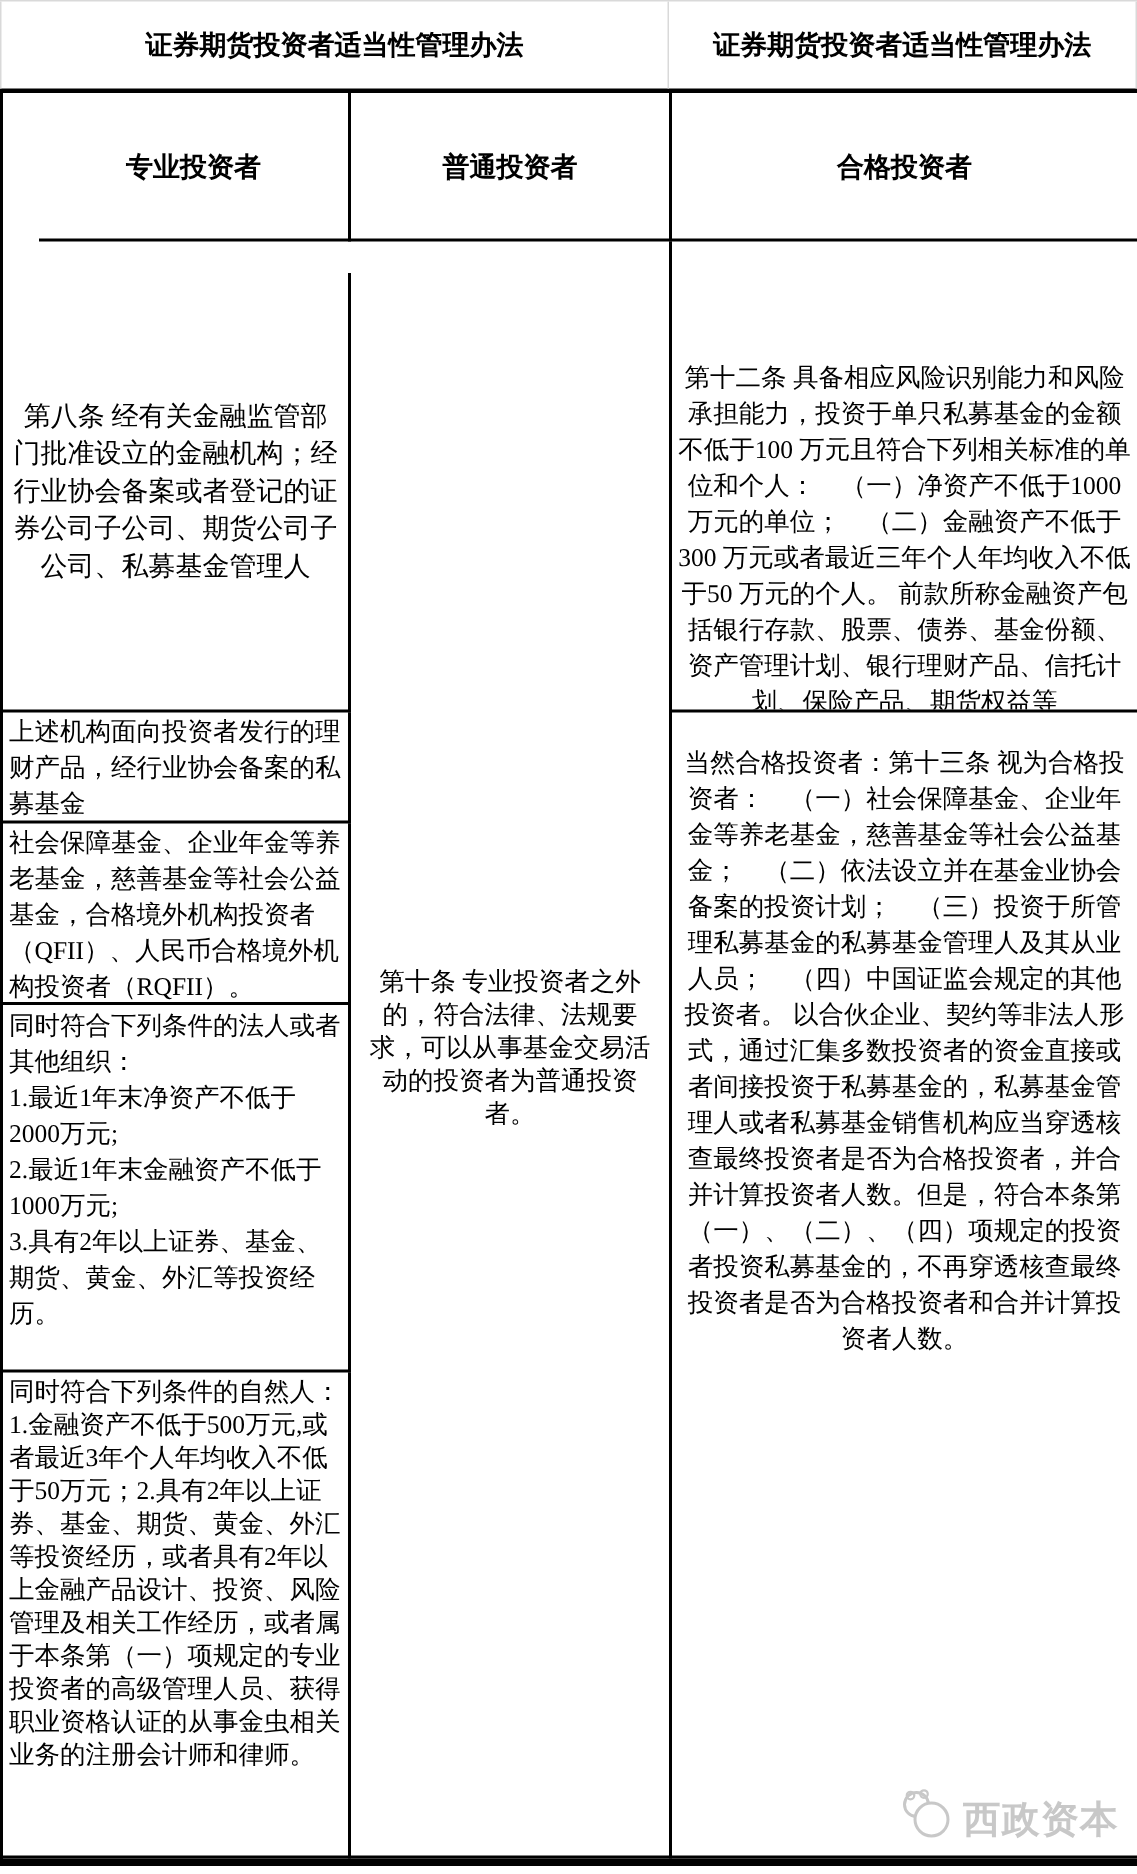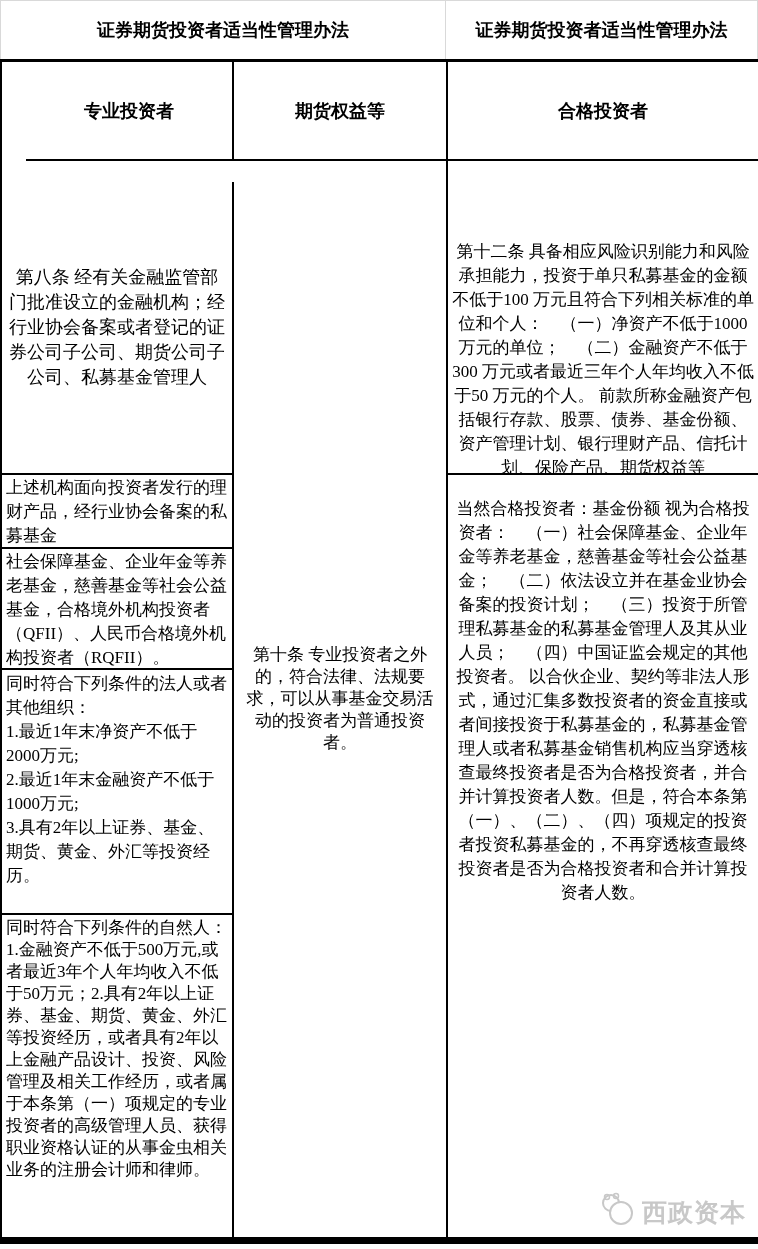--- a/index.html
+++ b/index.html
@@ -64,41 +64,41 @@
 <div class="page">
 
   <div class="hrow1">
     <div class="h1cell left">证券期货投资者适当性管理办法</div>
     <div class="h1cell right">证券期货投资者适当性管理办法</div>
   </div>
 
   <div class="tgrid">
 
     <div class="hc c1">专业投资者</div>
-    <div class="hc c2">期货权益等</div>
+    <div class="hc c2">普通投资者</div>
     <div class="hc c3">合格投资者</div>
 
     <div class="cell col1-cell1">
       <p>第八条 经有关金融监管部门批准设立的金融机构；经行业协会备案或者登记的证券公司子公司、期货公司子公司、私募基金管理人</p>
     </div>
 
     <div class="cell col2-cell">
       <p>第十条 专业投资者之外的，符合法律、法规要求，可以从事基金交易活动的投资者为普通投资者。</p>
     </div>
 
     <div class="cell col3-cell1">
       <p>第十二条 具备相应风险识别能力和风险承担能力，投资于单只私募基金的金额不低于100 万元且符合下列相关标准的单位和个人：　（一）净资产不低于1000 万元的单位；　（二）金融资产不低于300 万元或者最近三年个人年均收入不低于50 万元的个人。 前款所称金融资产包括银行存款、股票、债券、基金份额、资产管理计划、银行理财产品、信托计划、保险产品、期货权益等</p>
     </div>
 
     <div class="cell col1-cell2">
       <p>上述机构面向投资者发行的理财产品，经行业协会备案的私募基金</p>
     </div>
 
     <div class="cell col3-cell2">
-      <p>当然合格投资者：基金份额 视为合格投资者：　（一）社会保障基金、企业年金等养老基金，慈善基金等社会公益基金；　（二）依法设立并在基金业协会备案的投资计划；　（三）投资于所管理私募基金的私募基金管理人及其从业人员；　（四）中国证监会规定的其他投资者。 以合伙企业、契约等非法人形式，通过汇集多数投资者的资金直接或者间接投资于私募基金的，私募基金管理人或者私募基金销售机构应当穿透核查最终投资者是否为合格投资者，并合并计算投资者人数。但是，符合本条第（一）、（二）、（四）项规定的投资者投资私募基金的，不再穿透核查最终投资者是否为合格投资者和合并计算投资者人数。</p>
+      <p>当然合格投资者：第十三条 视为合格投资者：　（一）社会保障基金、企业年金等养老基金，慈善基金等社会公益基金；　（二）依法设立并在基金业协会备案的投资计划；　（三）投资于所管理私募基金的私募基金管理人及其从业人员；　（四）中国证监会规定的其他投资者。 以合伙企业、契约等非法人形式，通过汇集多数投资者的资金直接或者间接投资于私募基金的，私募基金管理人或者私募基金销售机构应当穿透核查最终投资者是否为合格投资者，并合并计算投资者人数。但是，符合本条第（一）、（二）、（四）项规定的投资者投资私募基金的，不再穿透核查最终投资者是否为合格投资者和合并计算投资者人数。</p>
     </div>
 
     <div class="cell col1-cell3">
       <p>社会保障基金、企业年金等养老基金，慈善基金等社会公益基金，合格境外机构投资者（QFII）、人民币合格境外机构投资者（RQFII）。</p>
     </div>
 
     <div class="cell col1-cell4">
       <p>同时符合下列条件的法人或者其他组织：</p>
       <p>1.最近1年末净资产不低于2000万元;</p>
       <p>2.最近1年末金融资产不低于1000万元;</p>

